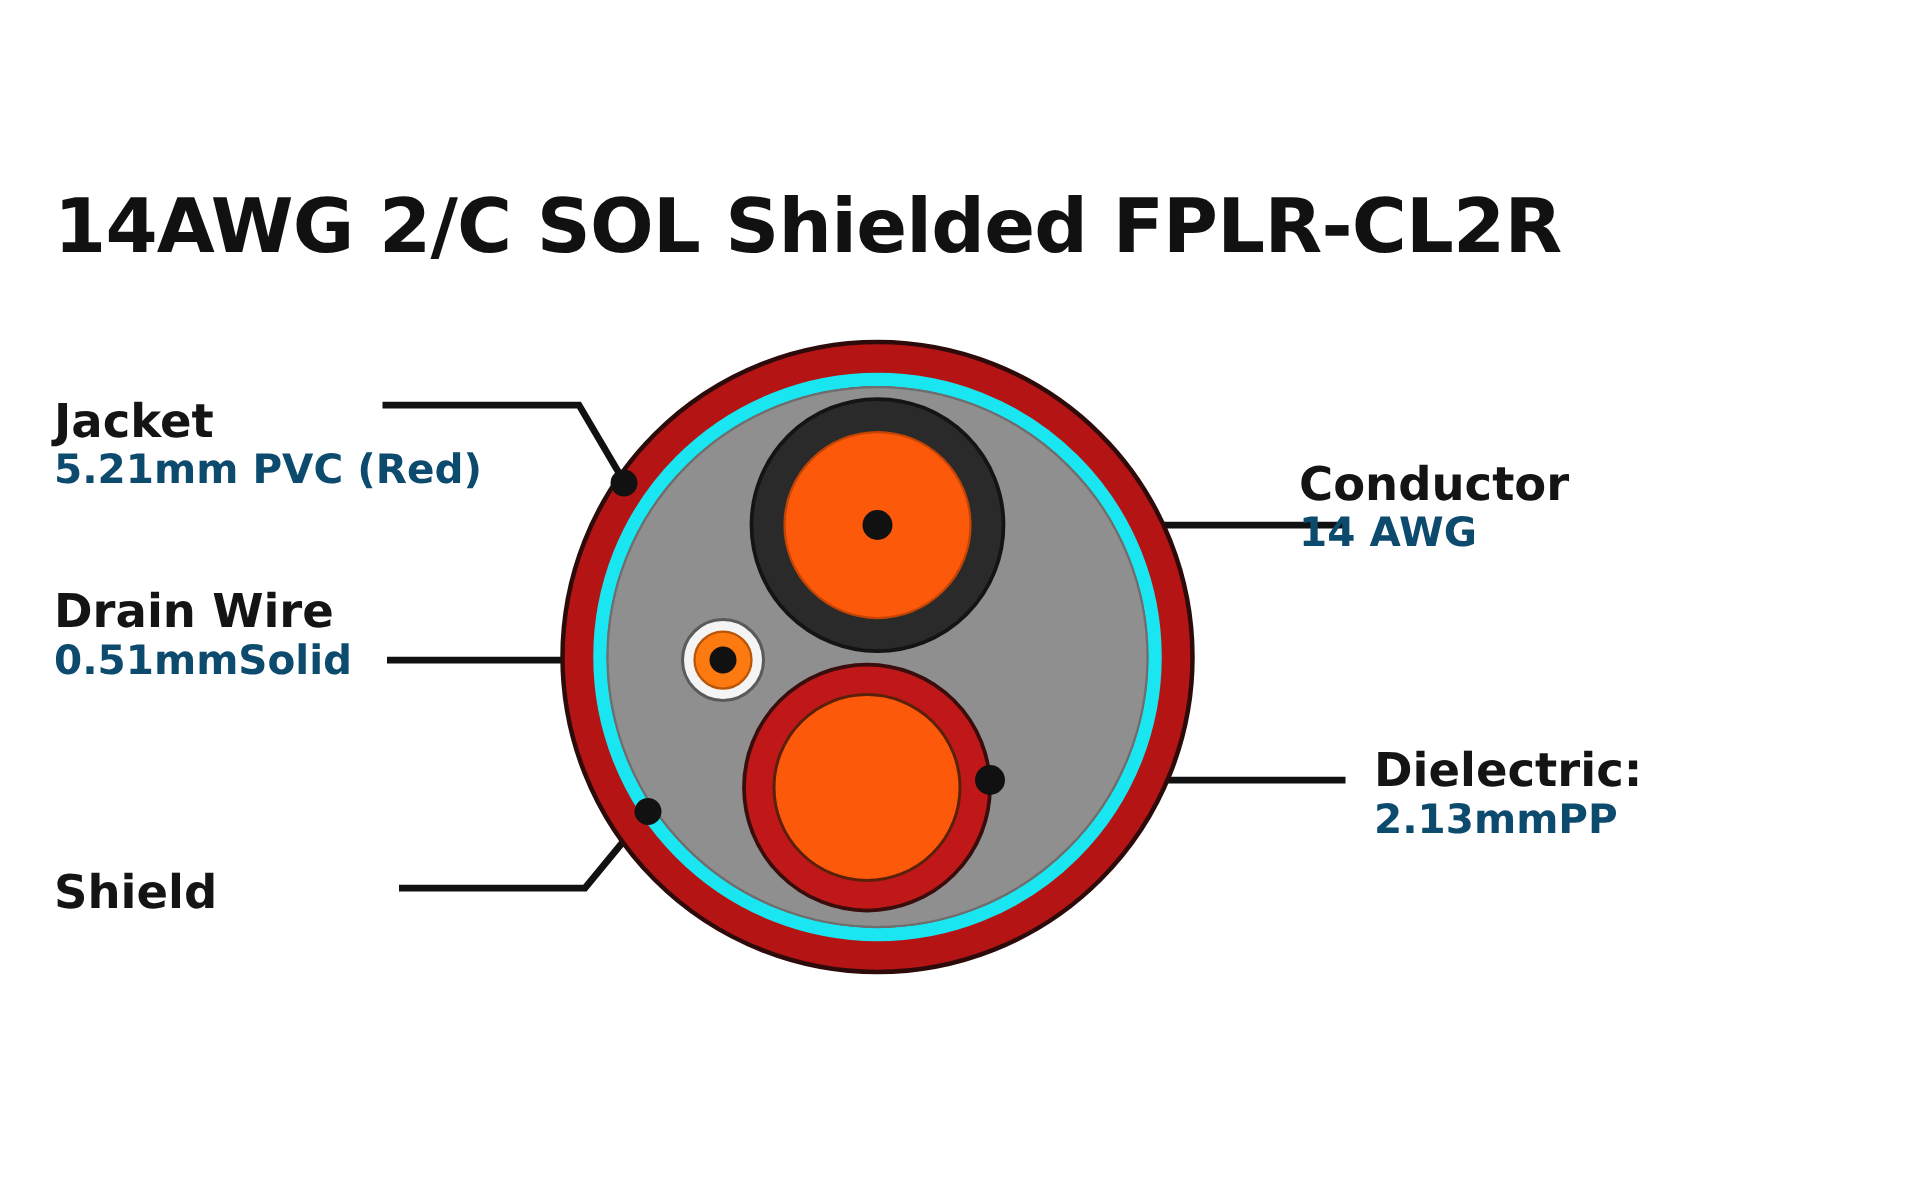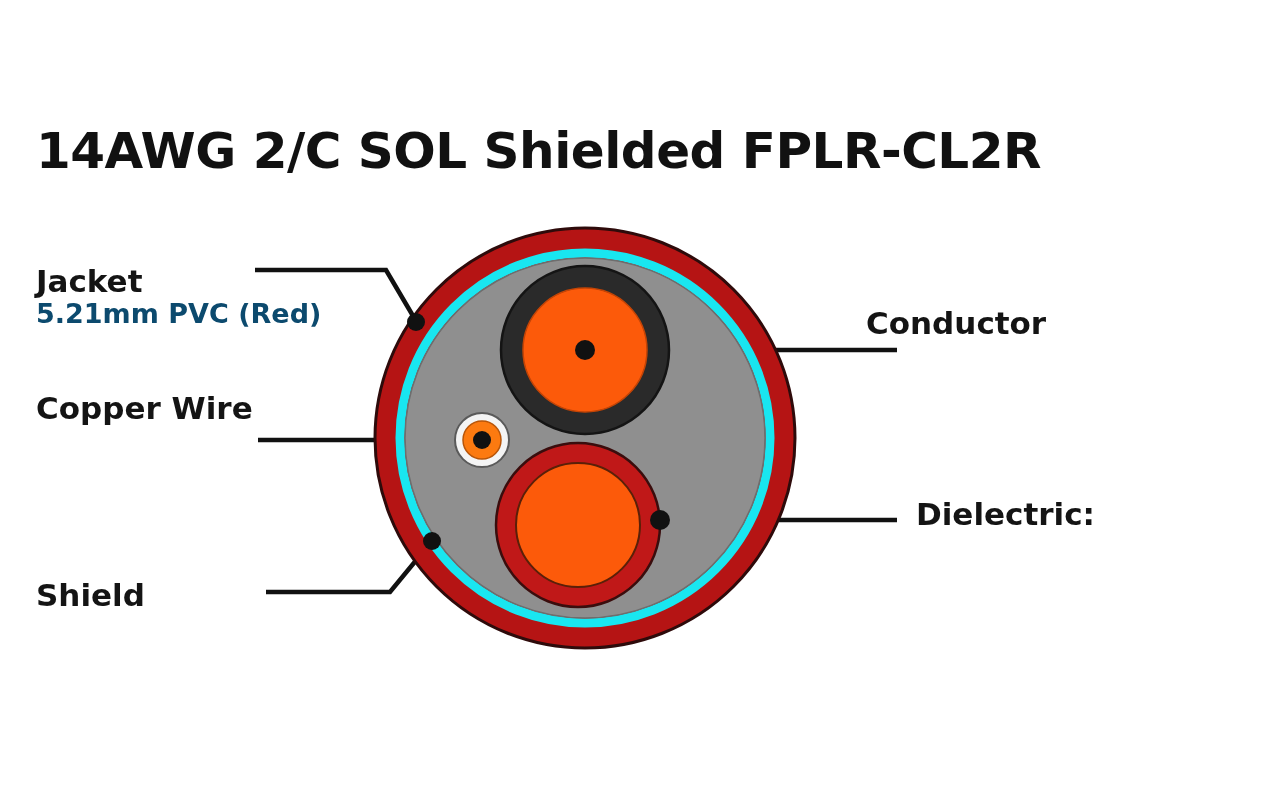--- a/index.html
+++ b/index.html
@@ -115,28 +115,31 @@
       <circle cx="660" cy="520" r="10"></circle>
     </g>
   </svg>
 
   <div class="callout left-side" style="left:36px; top:264px;">
     <div class="callout-title">Jacket</div>
     <div class="callout-line">5.21mm PVC (Red)</div>
   </div>
 
   <div class="callout left-side" style="left:36px; top:391px;">
-    <div class="callout-title">Copper Wire</div>
+    <div class="callout-title">Drain Wire</div>
+    <div class="callout-line">0.51mmSolid</div>
   </div>
 
   <div class="callout left-side" style="left:36px; top:578px;text-align:right;">
     <div class="callout-title">Shield</div>
   </div>
 
   <div class="callout right-side" style="left:866px; top:306px;">
     <div class="callout-title">Conductor</div>
+    <div class="callout-line">14 AWG</div>
   </div>
 
   <div class="callout right-side" style="left:916px; top:497px;">
     <div class="callout-title">Dielectric:</div>
+    <div class="callout-line">2.13mmPP</div>
   </div>
 
 </div>
 
 </body></html>

